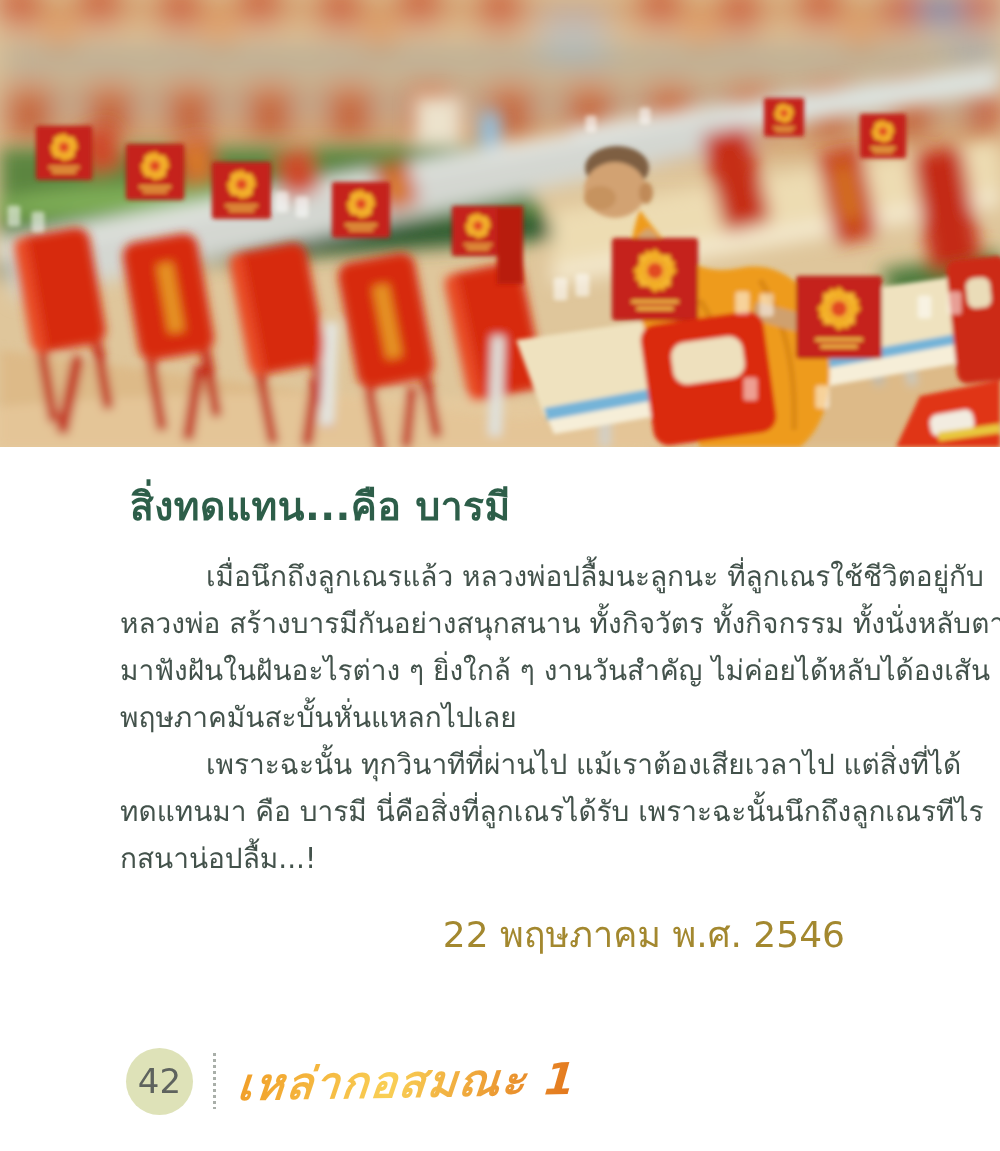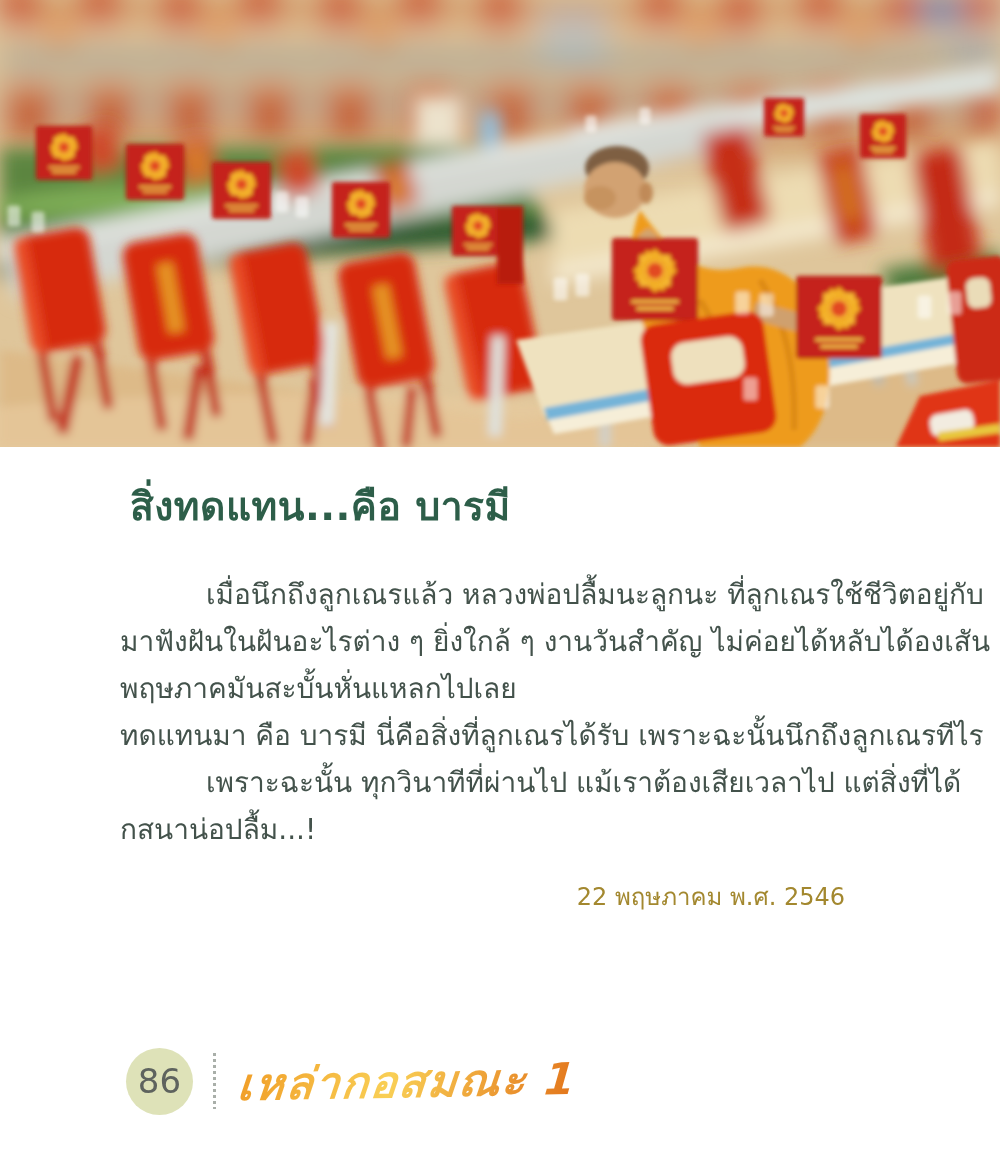--- a/index.html
+++ b/index.html
@@ -7,24 +7,24 @@
        font-family:"DejaVu Sans","Liberation Sans",sans-serif;}
   .page{width:1000px;height:1151px;position:relative;background:#ffffff;}
 
   
   .photo{position:absolute;left:0;top:0;width:1000px;height:447px;overflow:hidden;background:#dfc69b;}
   .photo svg{display:block;}
 
   
   .content{position:absolute;left:120px;top:447px;width:725px;}
   .title{font-size:39px;font-weight:700;color:#2d5e49;margin:31px 0 0 10px;line-height:58px;letter-spacing:.5px;}
-  .bodytext{margin-top:35px;}
+  .bodytext{margin-top:17px;}
   .line{font-size:28px;color:#43524b;line-height:47px;white-space:nowrap;}
   .line.indent{padding-left:86px;}
-  .date{margin-top:24px;text-align:right;font-size:24px;color:#a3882f;}
+  .date{margin-top:24px;text-align:right;font-size:36px;color:#a3882f;}
 
   
   .footer{position:absolute;left:126px;top:1046px;display:flex;align-items:center;}
   .page-badge{width:67px;height:67px;border-radius:50%;background:#dee2b8;display:flex;
               align-items:center;justify-content:center;font-size:34px;color:#5e635e;}
   .footer-divider{width:3px;height:56px;margin-left:20px;
         background:repeating-linear-gradient(#a9afa9 0 3px,transparent 3px 6px);}
   .book-logo{margin-left:22px;font-size:44px;font-weight:700;font-style:italic;
              transform:skewX(-6deg) rotate(-1deg);letter-spacing:2px;color:#e8821c;white-space:nowrap;}
   @supports ((-webkit-background-clip:text) or (background-clip:text)){
@@ -272,34 +272,35 @@
       </g>
     </svg>
   </div>
 
   <main class="content">
     <h1 class="title">สิ่งทดแทน...คือ บารมี</h1>
 
     <div class="bodytext">
       <div>
         <div class="line indent">เมื่อนึกถึงลูกเณรแล้ว หลวงพ่อปลื้มนะลูกนะ ที่ลูกเณรใช้ชีวิตอยู่กับ</div>
+        <div class="line">หลวงพ่อ สร้างบารมีกันอย่างสนุกสนาน ทั้งกิจวัตร ทั้งกิจกรรม ทั้งนั่งหลับตา</div>
         <div class="line">มาฟังฝันในฝันอะไรต่าง ๆ ยิ่งใกล้ ๆ งานวันสำคัญ ไม่ค่อยได้หลับได้องเสัน</div>
         <div class="line">พฤษภาคมันสะบั้นหั่นแหลกไปเลย</div>
       </div>
       <div>
+        <div class="line indent">เพราะฉะนั้น ทุกวินาทีที่ผ่านไป แม้เราต้องเสียเวลาไป แต่สิ่งที่ได้</div>
         <div class="line">ทดแทนมา คือ บารมี นี่คือสิ่งที่ลูกเณรได้รับ เพราะฉะนั้นนึกถึงลูกเณรทีไร</div>
-        <div class="line indent">เพราะฉะนั้น ทุกวินาทีที่ผ่านไป แม้เราต้องเสียเวลาไป แต่สิ่งที่ได้</div>
         <div class="line">กสนาน่อปลื้ม...!</div>
       </div>
     </div>
 
     <div class="date">22 พฤษภาคม พ.ศ. 2546</div>
   </main>
 
   <div class="footer">
     <div class="page-badge">
-      <span>86</span>
+      <span>42</span>
     </div>
     <div class="footer-divider"></div>
     <div class="book-logo">เหล่ากอสมณะ 1</div>
   </div>
 
 </div>
 
 </body></html>

